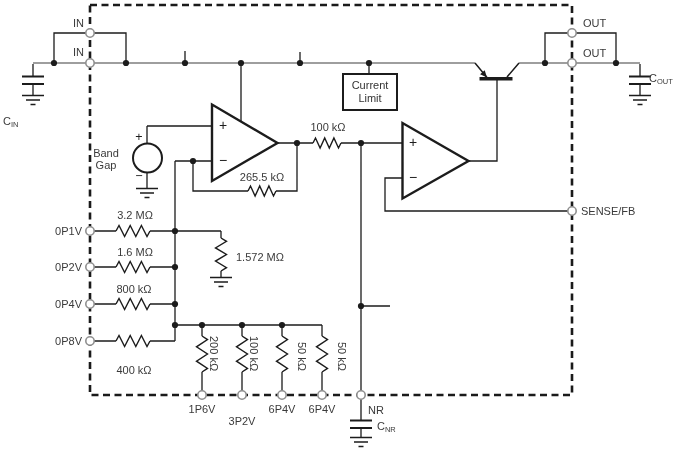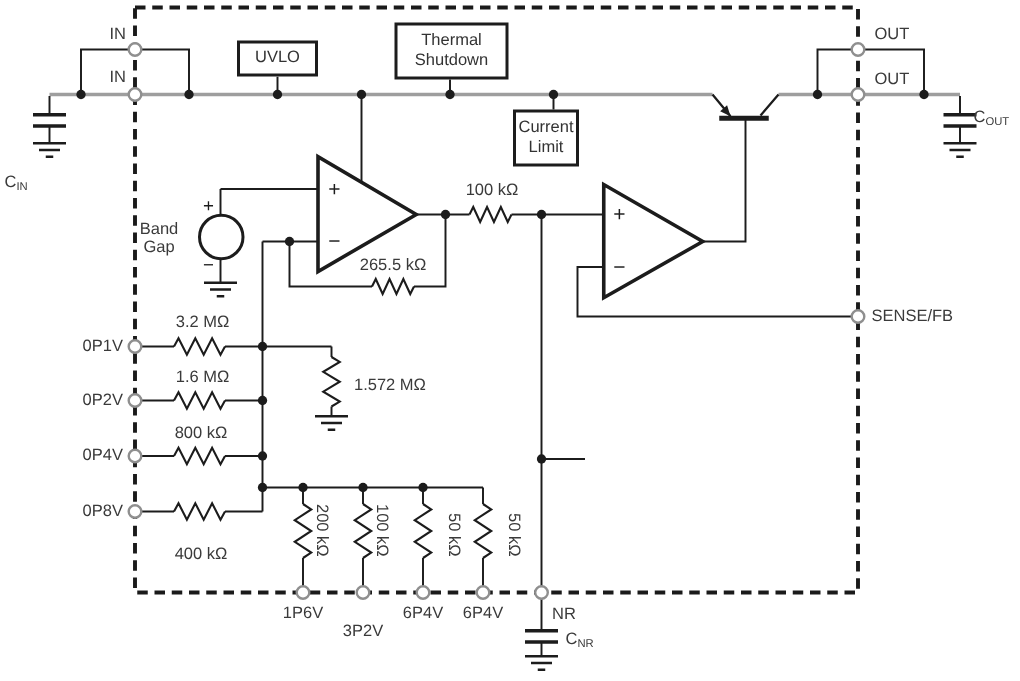--- a/index.html
+++ b/index.html
@@ -126,27 +126,21 @@
     <circle cx="90" cy="304" r="4.2"></circle>
     <circle cx="90" cy="341" r="4.2"></circle>
     <circle cx="202" cy="395" r="4.2"></circle>
     <circle cx="242" cy="395" r="4.2"></circle>
     <circle cx="282" cy="395" r="4.2"></circle>
     <circle cx="322" cy="395" r="4.2"></circle>
     <circle cx="361" cy="395" r="4.2"></circle>
   </g>
 </svg>
 
-<div class="box" style="left:158px;top:27px;width:54px;height:24px;">
-      <span>UVLO</span>
-    </div>
-<div class="box" style="left:263px;top:15px;width:76px;height:38px;">
-      <span class="wrap">Thermal Shutdown</span>
-    </div>
-<div class="box" style="left:342px;top:73px;width:44px;height:38px;">
+<div class="box" style="left:342px;top:73px;width:56px;height:38px;">
       <span class="wrap" style="width:46px;">Current Limit</span>
     </div>
 
 <div class="lbl lbl-r" style="left:84px;top:23px;">IN</div>
 <div class="lbl lbl-r" style="left:84px;top:52px;">IN</div>
 <div class="lbl lbl-l" style="left:583px;top:23px;">OUT</div>
 <div class="lbl lbl-l" style="left:583px;top:53px;">OUT</div>
 <div class="lbl lbl-l" style="left:581px;top:211px;">SENSE/FB</div>
 <div class="lbl lbl-r" style="left:82px;top:231px;">0P1V</div>
 <div class="lbl lbl-r" style="left:82px;top:267px;">0P2V</div>

